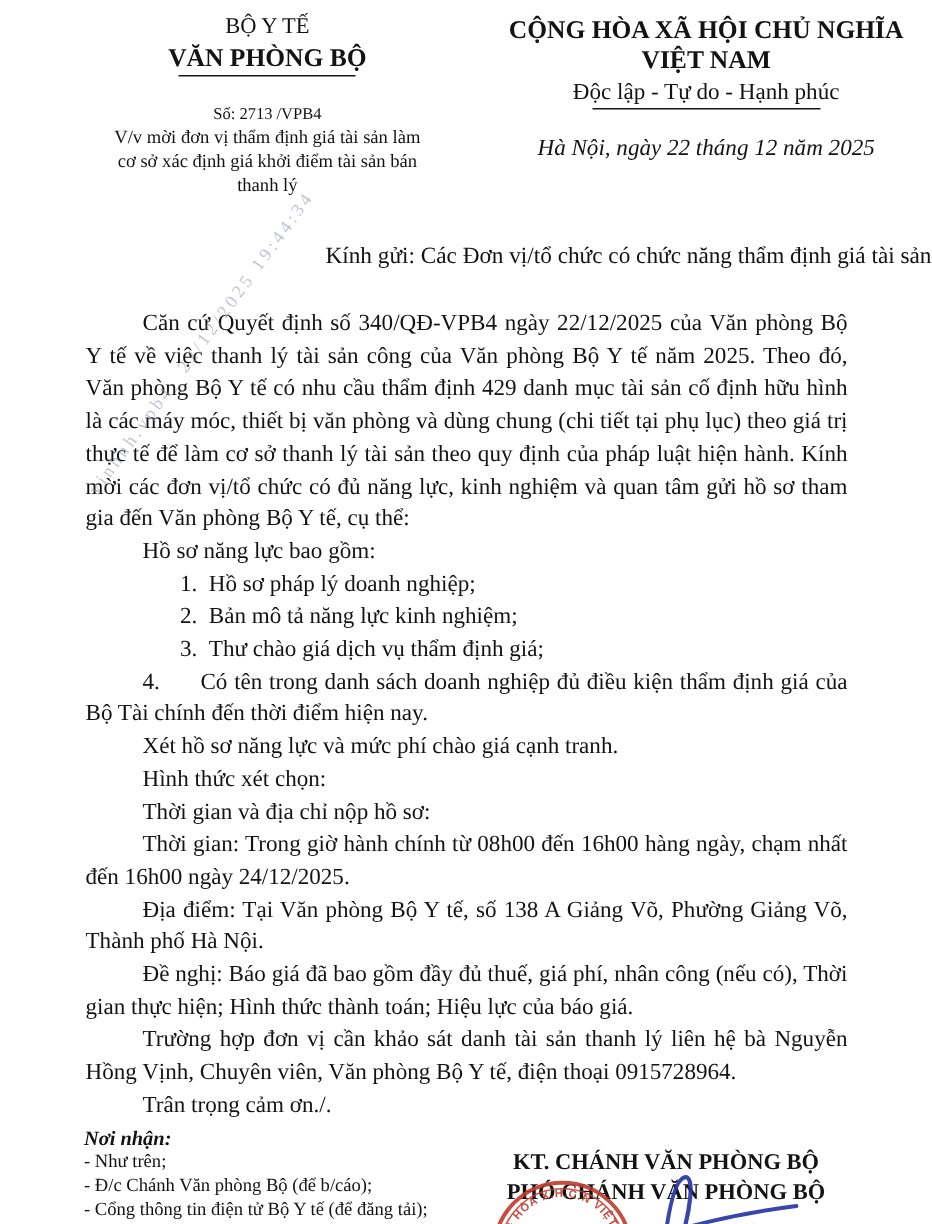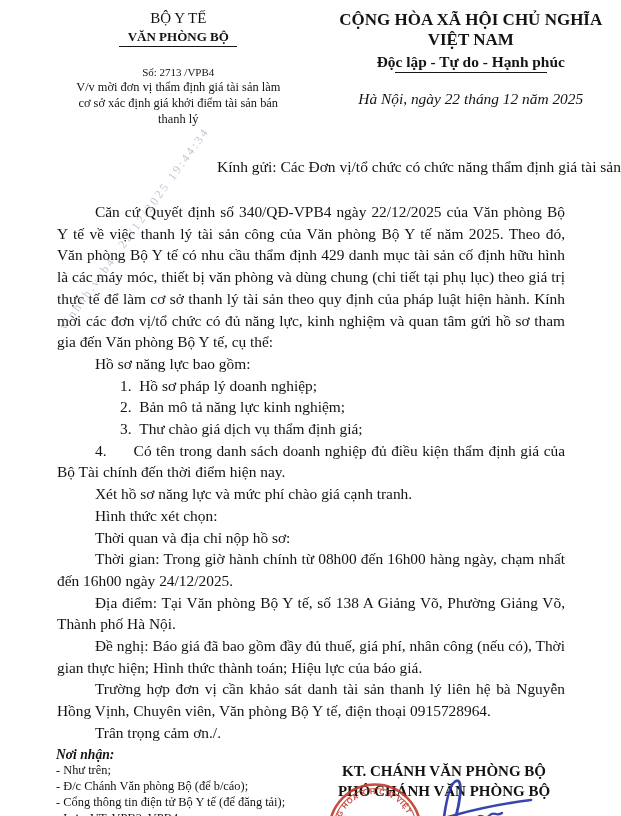--- a/index.html
+++ b/index.html
@@ -13,28 +13,28 @@
     position:absolute; left:56px; top:324px; width:300px;
     transform:rotate(-54deg); transform-origin:0 0;
     font-size:12px; letter-spacing:2.4px; color:#8f93ae; opacity:.55;
     white-space:nowrap; pointer-events:none; z-index:3;
   }
   
   .header{display:flex; padding-top:10px;padding-left:36px;}
   .h-left{width:302px; text-align:center;}
   .h-right{width:319px; text-align:center;}
   .org-parent{font-size:15px;}
-  .org-name{font-size:13px; font-weight:bold; margin-top:2px;}
+  .org-name{font-size:17px; font-weight:bold; margin-top:2px;}
   .rule{height:1.4px; background:#161616; margin:1px auto 0;}
   .rule-left{width:118px;}
   .rule-right{width:152px;}
   .doc-number{margin-top:19px; font-size:11px;}
   .subject{margin:2px auto 0; width:218px; font-size:12.4px; line-height:1.28;}
   .country{font-size:17px; font-weight:bold;}
-  .motto{font-size:15.4px; font-weight:bold; margin-top:3px;}
+  .motto{font-size:15.4px; font-weight:normal; margin-top:3px;}
   .place-date{margin-top:17px; font-size:15.4px; font-style:italic;}
   
   .salutation{text-align:right; margin-top:30px; font-size:15.5px;}
   .body{margin:25px 56px 0 57px; font-size:15.4px; line-height:21.7px;}
   .body p{margin:0; text-align:justify; text-indent:38px;}
   .line{text-indent:38px;}
   .item{margin-left:63px;}
   .it{}
   
   .sign-area{position:relative; height:168px; margin-top:1px;}
@@ -72,21 +72,21 @@
 
   <div class="body">
     <p>Căn cứ Quyết định số 340/QĐ-VPB4 ngày 22/12/2025 của Văn phòng Bộ Y tế về việc thanh lý tài sản công của Văn phòng Bộ Y tế năm 2025. Theo đó, Văn phòng Bộ Y tế có nhu cầu thẩm định 429 danh mục tài sản cố định hữu hình là các máy móc, thiết bị văn phòng và dùng chung (chi tiết tại phụ lục) theo giá trị thực tế để làm cơ sở thanh lý tài sản theo quy định của pháp luật hiện hành. Kính mời các đơn vị/tổ chức có đủ năng lực, kinh nghiệm và quan tâm gửi hồ sơ tham gia đến Văn phòng Bộ Y tế, cụ thể:</p>
     <div class="line">Hồ sơ năng lực bao gồm:</div>
     <div class="item">1.&nbsp;&nbsp;Hồ sơ pháp lý doanh nghiệp;</div>
     <div class="item">2.&nbsp;&nbsp;Bản mô tả năng lực kinh nghiệm;</div>
     <div class="item">3.&nbsp;&nbsp;Thư chào giá dịch vụ thẩm định giá;</div>
     <p>4.&nbsp;&nbsp;&nbsp;&nbsp;&nbsp;&nbsp;Có tên trong danh sách doanh nghiệp đủ điều kiện thẩm định giá của Bộ Tài chính đến thời điểm hiện nay.</p>
     <div class="line">Xét hồ sơ năng lực và mức phí chào giá cạnh tranh.</div>
     <div class="line">Hình thức xét chọn:</div>
-    <div class="line">Thời quan và địa chỉ nộp hồ sơ:</div>
+    <div class="line">Thời gian và địa chỉ nộp hồ sơ:</div>
     <p>Thời gian: Trong giờ hành chính từ 08h00 đến 16h00 hàng ngày, chạm nhất đến 16h00 ngày 24/12/2025.</p>
     <p>Địa điểm: Tại Văn phòng Bộ Y tế, số 138 A Giảng Võ, Phường Giảng Võ, Thành phố Hà Nội.</p>
     <p class="it">Đề nghị: Báo giá đã bao gồm đầy đủ thuế, giá phí, nhân công (nếu có), Thời gian thực hiện; Hình thức thành toán; Hiệu lực của báo giá.</p>
     <p class="it">Trường hợp đơn vị cần khảo sát danh tài sản thanh lý liên hệ bà Nguyễn Hồng Vịnh, Chuyên viên, Văn phòng Bộ Y tế, điện thoại 0915728964.</p>
     <div class="line">Trân trọng cảm ơn./.</div>
   </div>
 
   <div class="sign-area">
     <div class="recipients">
       <div class="recipients-heading">Nơi nhận:</div>

